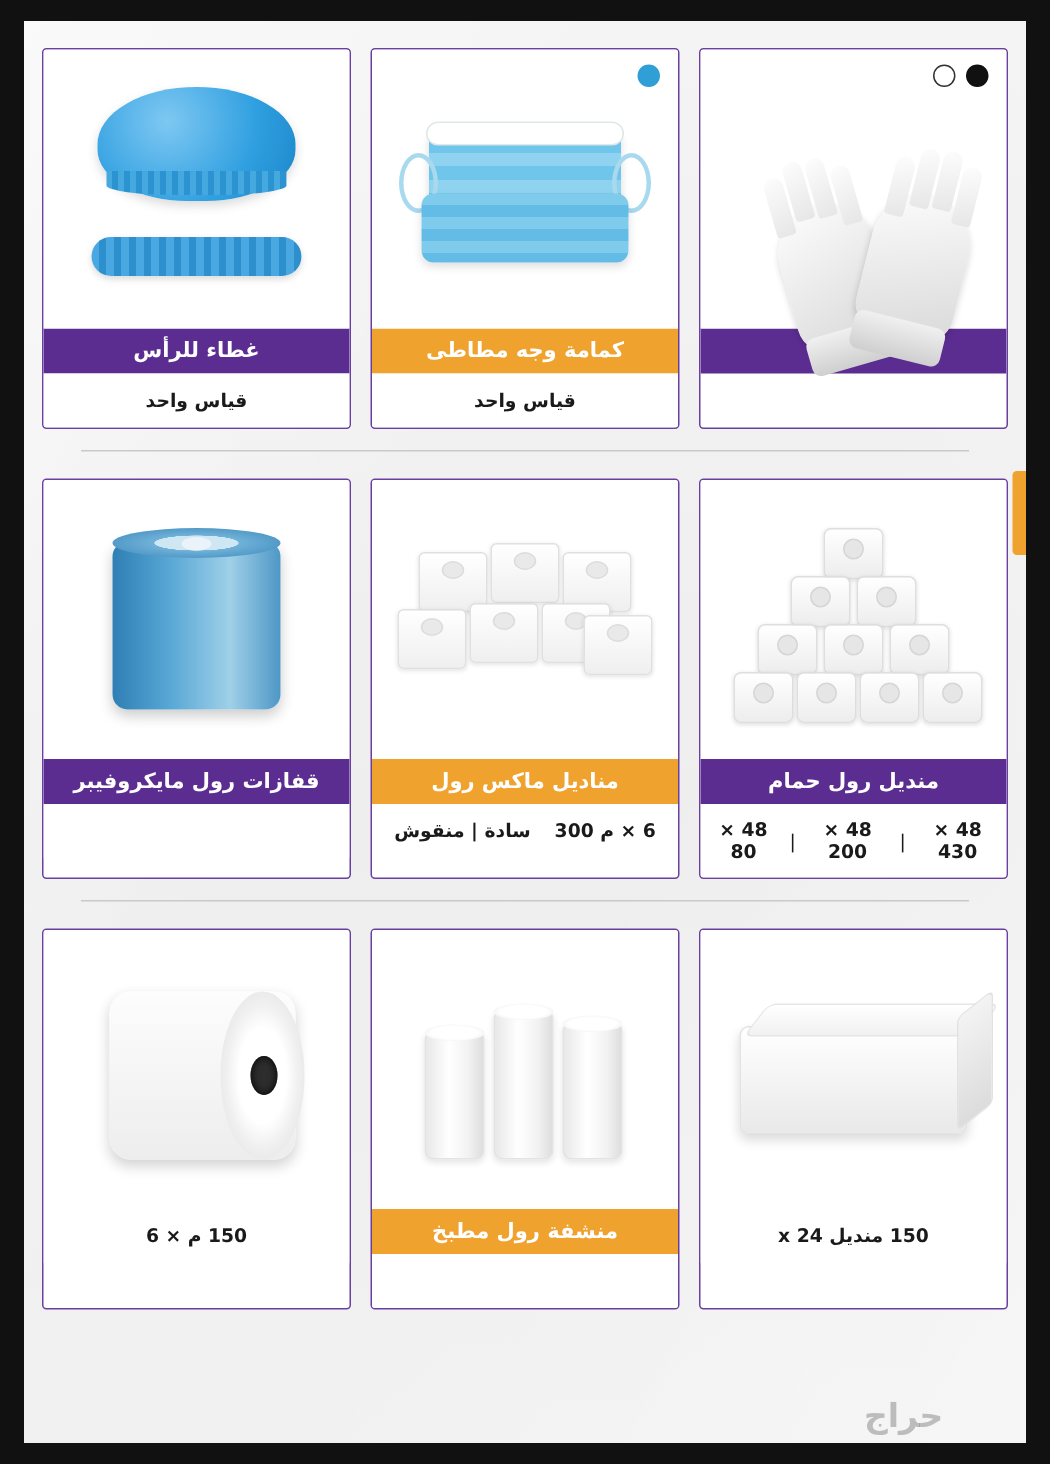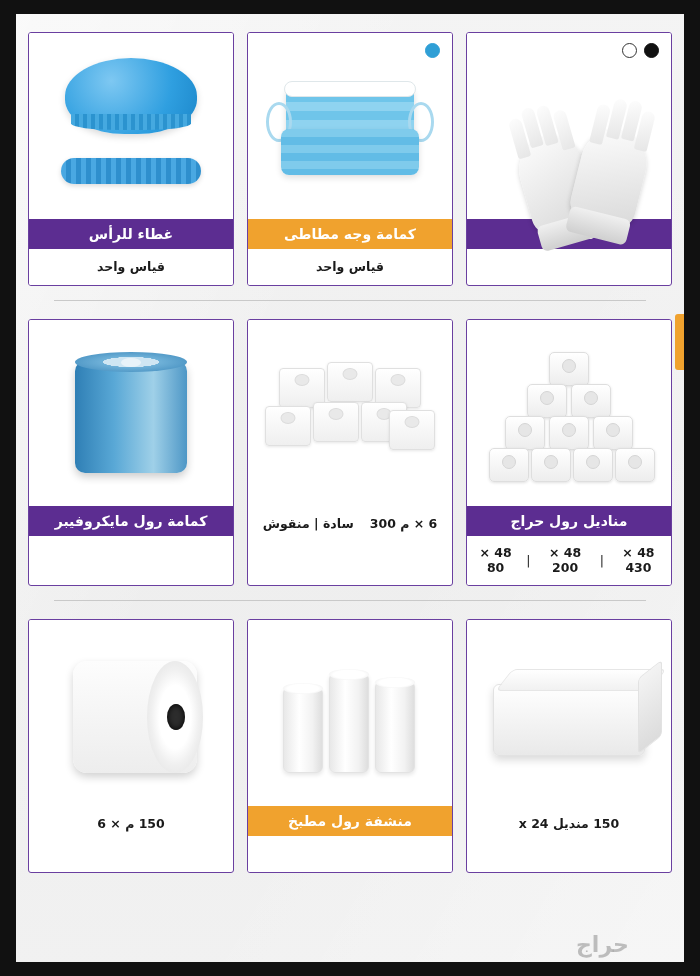--- a/index.html
+++ b/index.html
@@ -434,21 +434,21 @@
               <span class="tp" style="left:16px; top:64px;"></span>
               <span class="tp" style="left:60px; top:64px;"></span>
               <span class="tp" style="left:104px; top:64px;"></span>
               <span class="tp" style="left:0px; top:96px;"></span>
               <span class="tp" style="left:42px; top:96px;"></span>
               <span class="tp" style="left:84px; top:96px;"></span>
               <span class="tp" style="left:126px; top:96px;"></span>
             </div>
           </div>
         </div>
-        <div class="label-bar purple">مناديل رول حراج</div>
+        <div class="label-bar purple">منديل رول حمام</div>
         <div class="spec">
           <span>48 × 430</span>
           <span class="divider">|</span>
           <span>48 × 200</span>
           <span class="divider">|</span>
           <span>48 × 80</span>
         </div>
       </div>
 
       <div class="card">
@@ -458,34 +458,35 @@
               <span class="mr" style="left:14px; top:6px;"></span>
               <span class="mr" style="left:62px; top:0px;"></span>
               <span class="mr" style="left:110px; top:6px;"></span>
               <span class="mr" style="left:0px;  top:44px;"></span>
               <span class="mr" style="left:48px; top:40px;"></span>
               <span class="mr" style="left:96px; top:40px;"></span>
               <span class="mr" style="left:124px; top:48px;"></span>
             </div>
           </div>
         </div>
+        <div class="label-bar orange">مناديل ماكس رول</div>
         <div class="spec">
           <span>6 × م 300</span>
           <span class="divider">&nbsp;</span>
           <span>سادة | منقوش</span>
         </div>
       </div>
 
       <div class="card">
         <div class="thumb">
           <div class="art">
             <div class="bigroll"></div>
           </div>
         </div>
-        <div class="label-bar purple">كمامة رول مايكروفيبر</div>
+        <div class="label-bar purple">قفازات رول مايكروفيبر</div>
         <div class="spec"></div>
       </div>
 
     </div>
 
     <hr class="hr">
 
     <div class="row">
 
       <div class="card">

